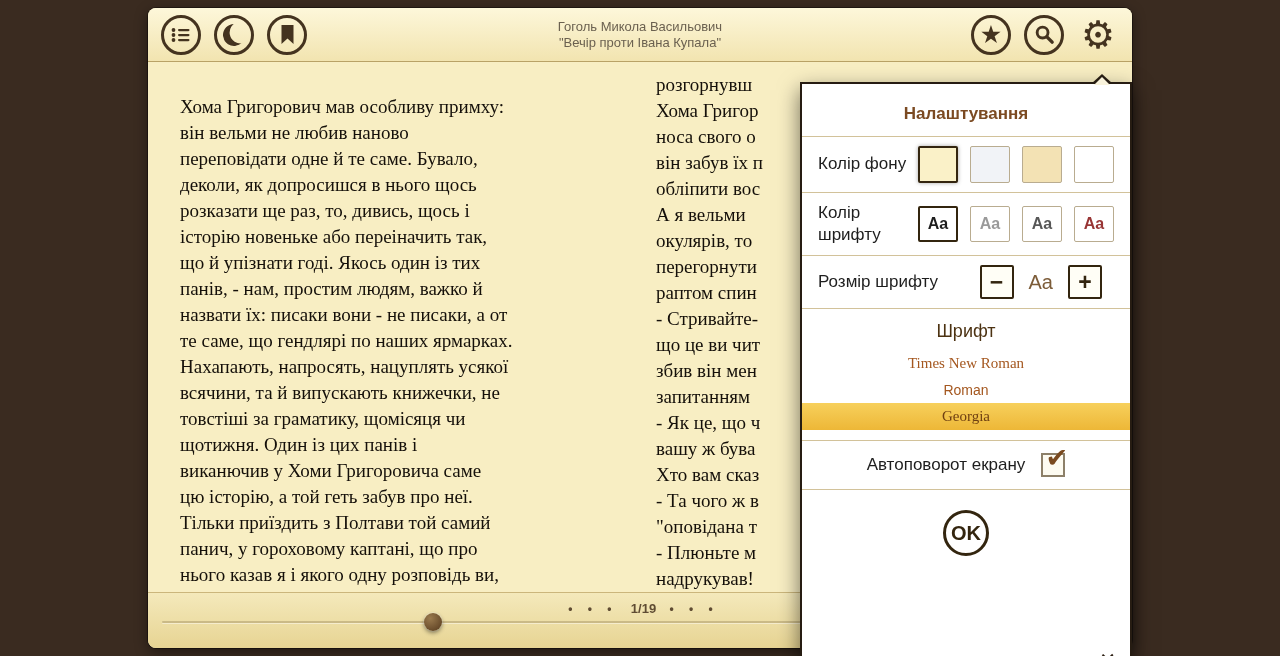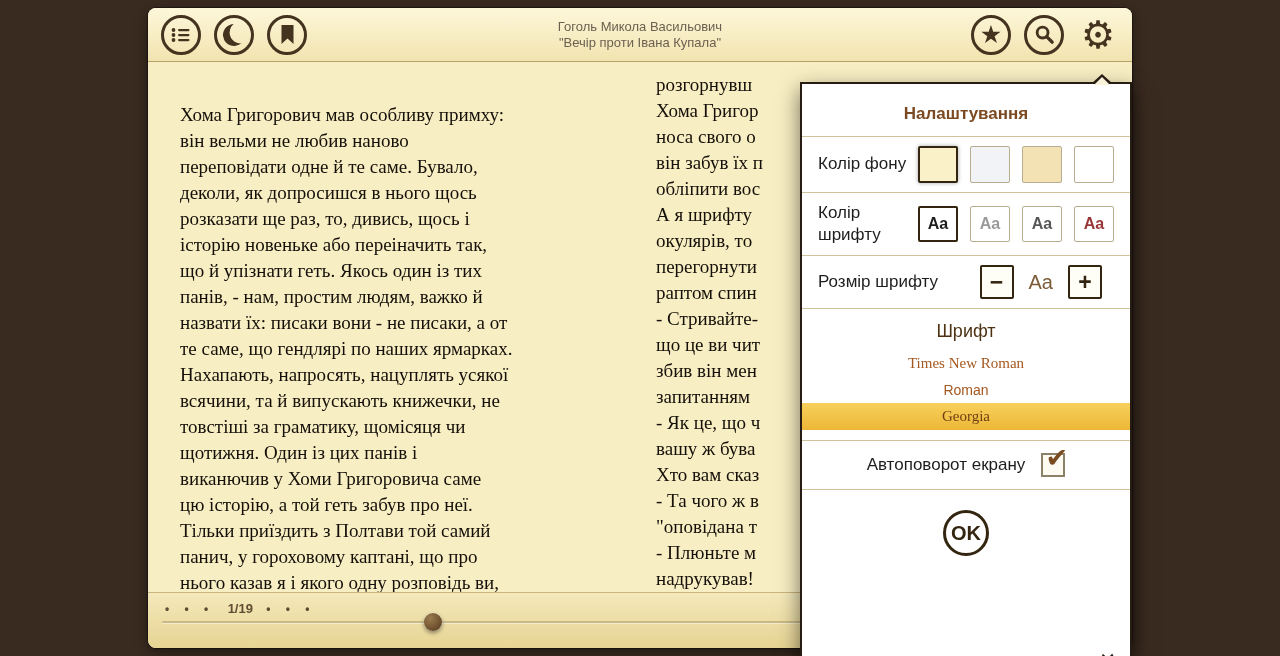--- a/index.html
+++ b/index.html
@@ -42,42 +42,42 @@
     position:absolute; left:50%; top:50%; transform:translate(-50%,-50%);
     text-align:center; color:#6b6150; font-size:13px; line-height:16px; white-space:nowrap;
   }
   
   .page {
     position:absolute; left:0; top:54px; right:0; bottom:56px; overflow:hidden;
     font-family:"Liberation Serif","DejaVu Serif",serif; color:#15100a; font-size:19px;
   }
   .col { position:absolute; white-space:nowrap; }
   .col .text-line { height:26px; line-height:26px; }
-  .col-left { left:32px; top:40px; }
+  .col-left { left:32px; top:32px; }
   .col-right { left:508px; top:10px; }
   
   .bottombar {
     position:absolute; left:0; right:0; bottom:0; height:56px;
     border-radius:0 0 8px 8px;
     background:linear-gradient(#f4e9bb, #e7d493);
     border-top:1px solid #cbb67c;
   }
   .slider-track {
     position:absolute; left:14px; right:14px; top:28px; height:2px;
     background:rgba(100,80,45,.25); border-radius:1px;
     box-shadow:0 1px 0 rgba(255,255,255,.45);
   }
   .slider-knob {
     position:absolute; left:276px; top:20px; width:18px; height:18px; border-radius:50%;
     background:radial-gradient(circle at 35% 30%, #9a7a4e, #54381c);
     box-shadow:0 2px 4px rgba(0,0,0,.45), 0 0 0 1px rgba(255,255,255,.25);
     cursor:pointer;
   }
   .page-indicator {
-    position:absolute; left:7px; right:0; top:8px; text-align:left;
+    position:absolute; left:7px; right:0; top:8px; text-align:center;
     color:#5f4c33; font-weight:bold; font-size:12px;
   }
   .page-indicator .dots { letter-spacing:6px; margin:0 10px; }
   .page-indicator .pnum { font-size:13px; }
   
   .panel {
     position:absolute; left:800px; top:70px; width:332px; height:580px;
     background:#ffffff; border:2px solid #261c12;
     box-shadow:0 8px 20px rgba(0,0,0,.55); z-index:10;margin-top:12px;
   }
@@ -198,41 +198,41 @@
     </header>
 
     <main class="page">
       <div class="col col-left">
           <div class="text-line">Хома Григорович мав особливу примху:</div>
           <div class="text-line">він вельми не любив наново</div>
           <div class="text-line">переповідати одне й те саме. Бувало,</div>
           <div class="text-line">деколи, як допросишся в нього щось</div>
           <div class="text-line">розказати ще раз, то, дивись, щось і</div>
           <div class="text-line">історію новеньке або переіначить так,</div>
-          <div class="text-line">що й упізнати геть. Якось один із тих</div>
+          <div class="text-line">що й упізнати годі. Якось один із тих</div>
           <div class="text-line">панів, - нам, простим людям, важко й</div>
           <div class="text-line">назвати їх: писаки вони - не писаки, а от</div>
           <div class="text-line">те саме, що гендлярі по наших ярмарках.</div>
           <div class="text-line">Нахапають, напросять, нацуплять усякої</div>
           <div class="text-line">всячини, та й випускають книжечки, не</div>
           <div class="text-line">товстіші за граматику, щомісяця чи</div>
           <div class="text-line">щотижня. Один із цих панів і</div>
           <div class="text-line">виканючив у Хоми Григоровича саме</div>
           <div class="text-line">цю історію, а той геть забув про неї.</div>
           <div class="text-line">Тільки приїздить з Полтави той самий</div>
           <div class="text-line">панич, у гороховому каптані, що про</div>
           <div class="text-line">нього казав я і якого одну розповідь ви,</div>
         </div>
       <div class="col col-right">
           <div class="text-line">розгорнувш</div>
           <div class="text-line">Хома Григор</div>
           <div class="text-line">носа свого о</div>
           <div class="text-line">він забув їх п</div>
           <div class="text-line">обліпити вос</div>
-          <div class="text-line">А я шрифту</div>
+          <div class="text-line">А я вельми</div>
           <div class="text-line">окулярів, то</div>
           <div class="text-line">перегорнути</div>
           <div class="text-line">раптом спин</div>
           <div class="text-line">- Стривайте-</div>
           <div class="text-line">що це ви чит</div>
           <div class="text-line">збив він мен</div>
           <div class="text-line">запитанням</div>
           <div class="text-line">- Як це, що ч</div>
           <div class="text-line">вашу ж бува</div>
           <div class="text-line">Хто вам сказ</div>

